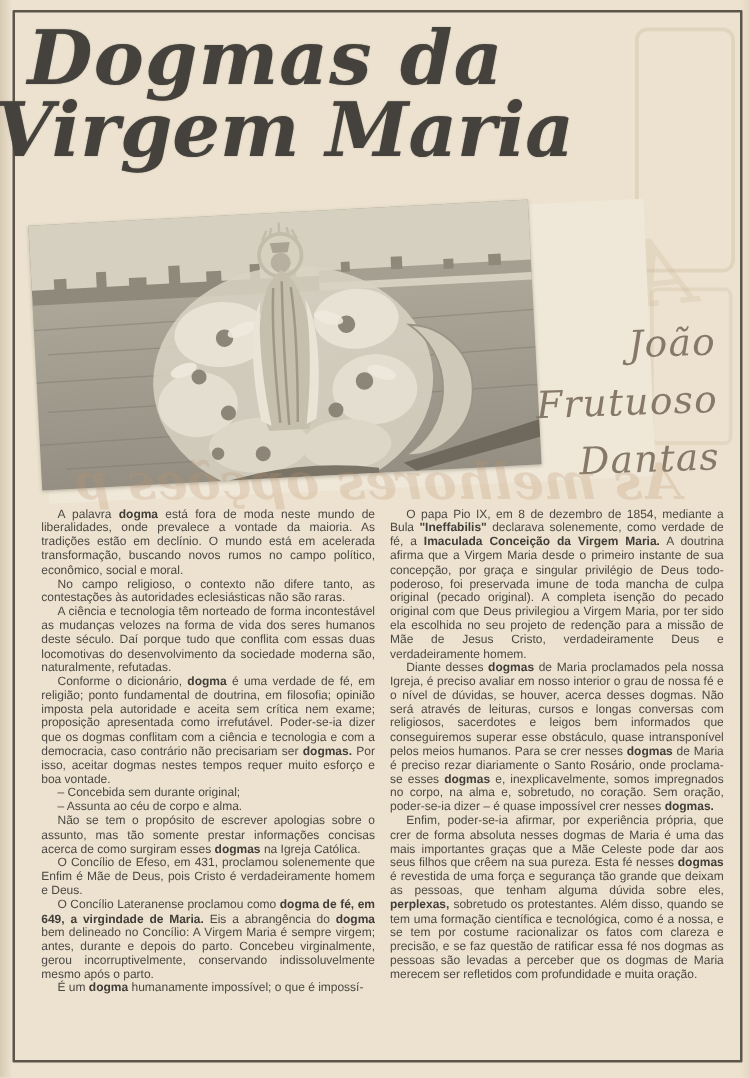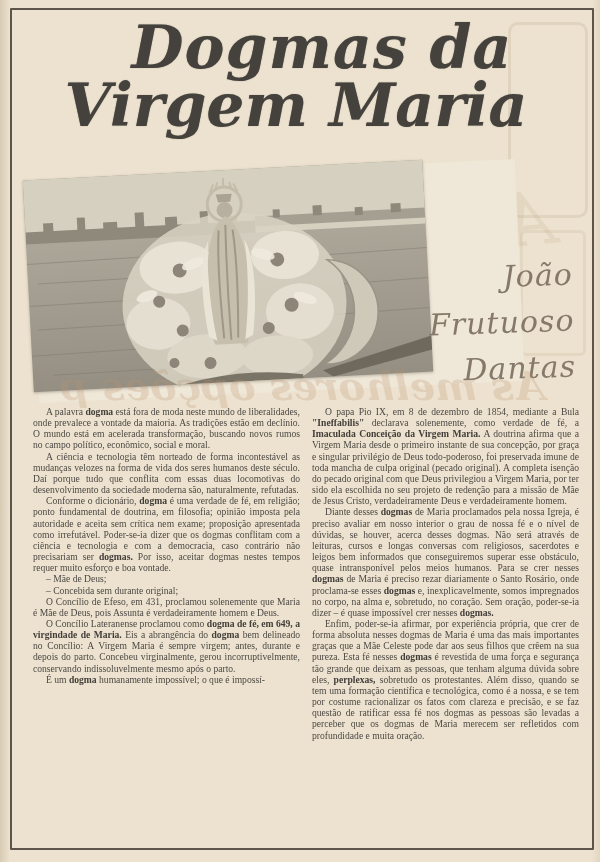--- a/index.html
+++ b/index.html
@@ -30,21 +30,21 @@
     transform:scaleX(-1) rotate(6deg);letter-spacing:6px;
   }
   .ghost-headline{
     position:absolute;left:30px;top:362px;width:545px;
     font-family:"DejaVu Serif", serif;font-weight:bold;font-style:italic;
     font-size:40px;color:rgba(189,148,112,.25);white-space:nowrap;
     transform:scaleX(-1);text-align:center;
   }
   
   .title{
-    position:absolute;left:0;top:18px;width:600px;text-align:center;
+    position:absolute;left:0;top:18px;width:600px;text-align:left;
     font-family:"DejaVu Serif", serif;font-style:italic;font-weight:bold;
     color:#45423d;line-height:58px;margin:0;
     text-shadow:0 0 1px rgba(60,55,48,.5);
   }
   .title .l1{display:block;font-size:60px;transform:translateX(22px);letter-spacing:1px;}
   .title .l2{display:block;font-size:60px;transform:translateX(-4px);letter-spacing:0px;}
   
   .backing{
     position:absolute;left:34px;top:170px;width:486px;height:222px;
     background:#efe7d7;transform:rotate(-2.6deg);
@@ -59,21 +59,21 @@
   
   .signature{
     position:absolute;right:26px;top:254px;text-align:right;
     font-family:"DejaVu Serif", serif;font-style:italic;
     font-size:30px;color:#86796a;line-height:46px;
     transform:rotate(-2deg);letter-spacing:1px;
   }
   
   .article{
     position:absolute;left:33px;top:406px;width:546px;height:428px;
-    display:flex;gap:12px;overflow:hidden;font-family:Liberation Serif, serif;
+    display:flex;gap:12px;overflow:hidden;
   }
   .col{width:267px;}
   .para{
     margin:0;text-align:justify;
     font-size:9.6px;line-height:11.15px;color:#4c4843;
     text-indent:13px;
     -webkit-hyphens:auto;hyphens:auto;
   }
   .para.flush{text-indent:0;}
   .para .b{font-weight:bold;color:#413d38;}
@@ -183,25 +183,27 @@
   <div>João</div>
   <div>Frutuoso</div>
   <div>Dantas</div>
 </div>
 
 <div class="ghost-headline">As melhores opções p</div>
 
 <div class="article">
   <div class="col">
       <p class="para"><span>A palavra </span><span class="b">dogma</span><span> está fora de moda neste mundo de liberalidades, onde prevalece a vontade da maioria. As tradições estão em declínio. O mundo está em acelerada transformação, buscando novos rumos no campo político, econômico, social e moral.</span></p>
+      <p class="para"><span>No campo religioso, o contexto não difere tanto, as contestações às autoridades eclesiásticas não são raras.</span></p>
       <p class="para"><span>A ciência e tecnologia têm norteado de forma incontestável as mudanças velozes na forma de vida dos seres humanos deste século. Daí porque tudo que conflita com essas duas locomotivas do desenvolvimento da sociedade moderna são, naturalmente, refutadas.</span></p>
       <p class="para"><span>Conforme o dicionário, </span><span class="b">dogma</span><span> é uma verdade de fé, em religião; ponto fundamental de doutrina, em filosofia; opinião imposta pela autoridade e aceita sem crítica nem exame; proposição apresentada como irrefutável. Poder-se-ia dizer que os dogmas conflitam com a ciência e tecnologia e com a democracia, caso contrário não precisariam ser </span><span class="b">dogmas.</span><span> Por isso, aceitar dogmas nestes tempos requer muito esforço e boa vontade.</span></p>
-      <p class="para"><span>– Mãe de Deus;</span></p>
       <p class="para"><span>– Concebida sem durante original;</span></p>
-      <p class="para"><span>O Concílio de Efeso, em 431, proclamou solenemente que Maria é Mãe de Deus, pois Assunta é verdadeiramente homem e Deus.</span></p>
+      <p class="para"><span>– Assunta ao céu de corpo e alma.</span></p>
+      <p class="para"><span>Não se tem o propósito de escrever apologias sobre o assunto, mas tão somente prestar informações concisas acerca de como surgiram esses </span><span class="b">dogmas</span><span> na Igreja Católica.</span></p>
+      <p class="para"><span>O Concílio de Efeso, em 431, proclamou solenemente que Enfim é Mãe de Deus, pois Cristo é verdadeiramente homem e Deus.</span></p>
       <p class="para"><span>O Concílio Lateranense proclamou como </span><span class="b">dogma de fé, em 649, a virgindade de Maria.</span><span> Eis a abrangência do </span><span class="b">dogma</span><span> bem delineado no Concílio: A Virgem Maria é sempre virgem; antes, durante e depois do parto. Concebeu virginalmente, gerou incorruptivelmente, conservando indissoluvelmente mesmo após o parto.</span></p>
       <p class="para"><span>É um </span><span class="b">dogma</span><span> humanamente impossível; o que é impossí-</span></p>
     </div>
   <div class="col">
       <p class="para"><span>O papa Pio IX, em 8 de dezembro de 1854, mediante a Bula </span><span class="b">"Ineffabilis"</span><span> declarava solenemente, como verdade de fé, a </span><span class="b">Imaculada Conceição da Virgem Maria.</span><span> A doutrina afirma que a Virgem Maria desde o primeiro instante de sua concepção, por graça e singular privilégio de Deus todo-poderoso, foi preservada imune de toda mancha de culpa original (pecado original). A completa isenção do pecado original com que Deus privilegiou a Virgem Maria, por ter sido ela escolhida no seu projeto de redenção para a missão de Mãe de Jesus Cristo, verdadeiramente Deus e verdadeiramente homem.</span></p>
       <p class="para"><span>Diante desses </span><span class="b">dogmas</span><span> de Maria proclamados pela nossa Igreja, é preciso avaliar em nosso interior o grau de nossa fé e o nível de dúvidas, se houver, acerca desses dogmas. Não será através de leituras, cursos e longas conversas com religiosos, sacerdotes e leigos bem informados que conseguiremos superar esse obstáculo, quase intransponível pelos meios humanos. Para se crer nesses </span><span class="b">dogmas</span><span> de Maria é preciso rezar diariamente o Santo Rosário, onde proclama-se esses </span><span class="b">dogmas</span><span> e, inexplicavelmente, somos impregnados no corpo, na alma e, sobretudo, no coração. Sem oração, poder-se-ia dizer – é quase impossível crer nesses </span><span class="b">dogmas.</span></p>
       <p class="para"><span>Enfim, poder-se-ia afirmar, por experiência própria, que crer de forma absoluta nesses dogmas de Maria é uma das mais importantes graças que a Mãe Celeste pode dar aos seus filhos que crêem na sua pureza. Esta fé nesses </span><span class="b">dogmas</span><span> é revestida de uma força e segurança tão grande que deixam as pessoas, que tenham alguma dúvida sobre eles, </span><span class="b">perplexas,</span><span> sobretudo os protestantes. Além disso, quando se tem uma formação científica e tecnológica, como é a nossa, e se tem por costume racionalizar os fatos com clareza e precisão, e se faz questão de ratificar essa fé nos dogmas as pessoas são levadas a perceber que os dogmas de Maria merecem ser refletidos com profundidade e muita oração.</span></p>
     </div>
 </div>
 

